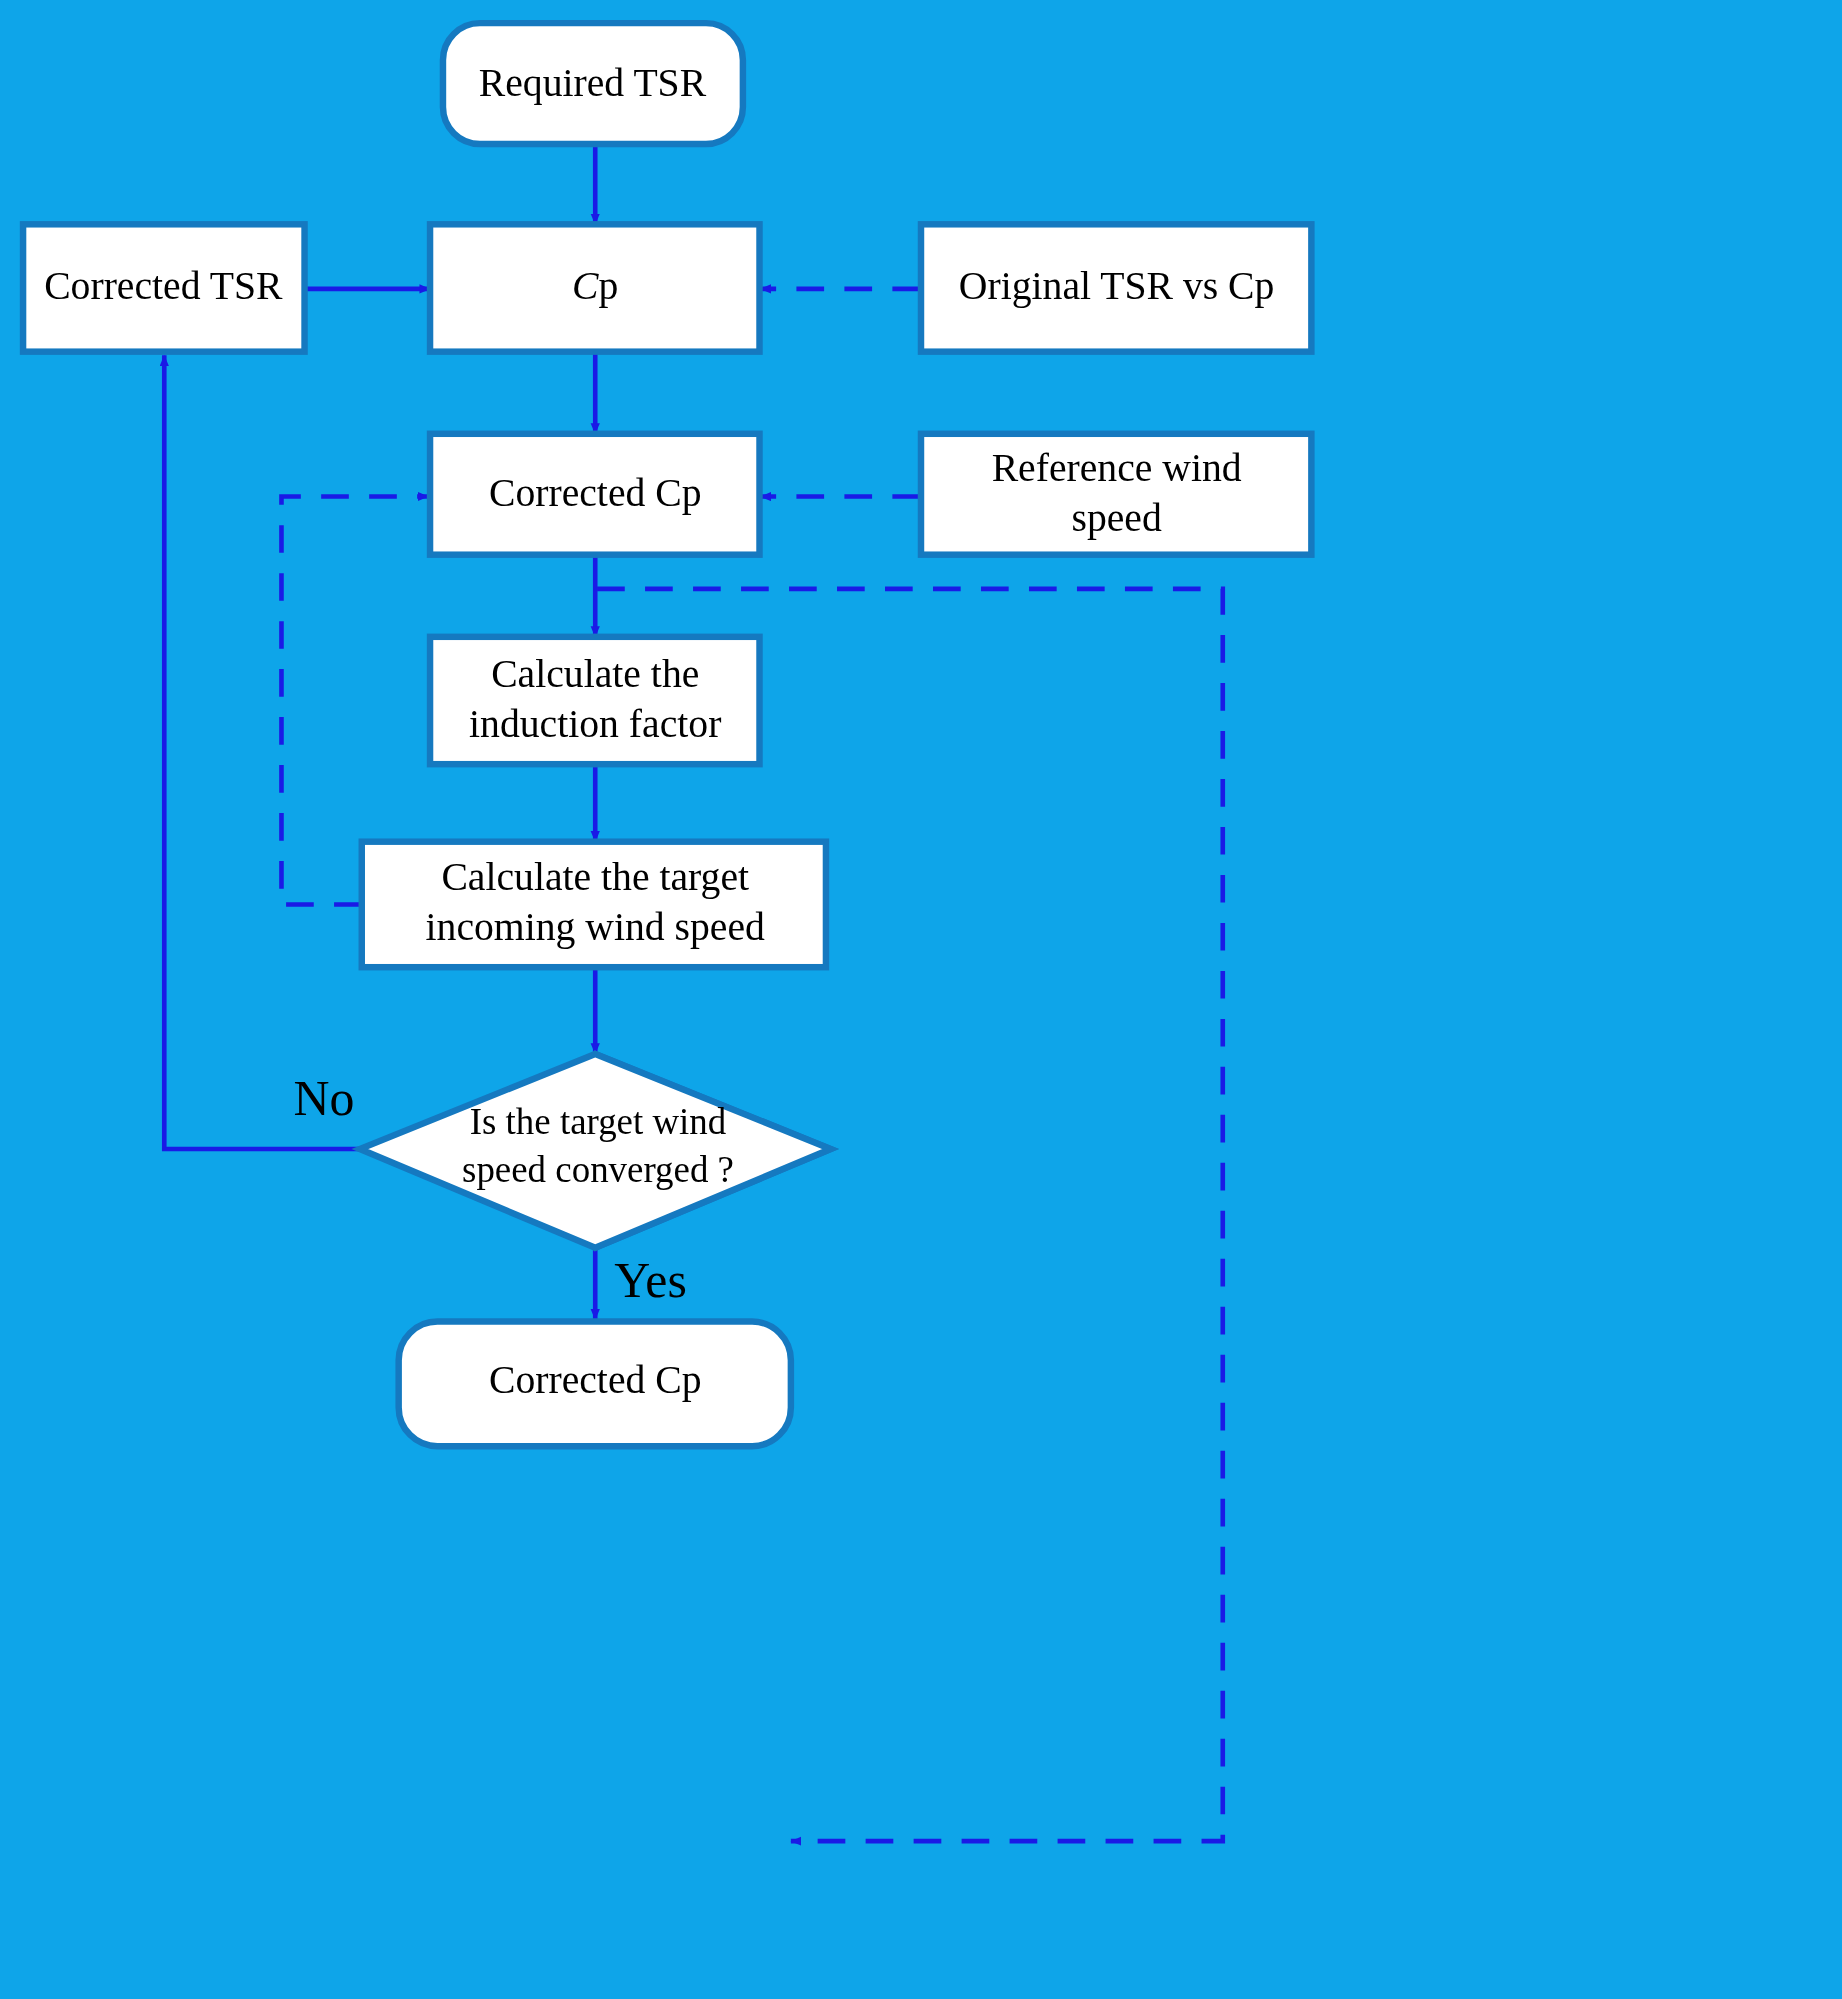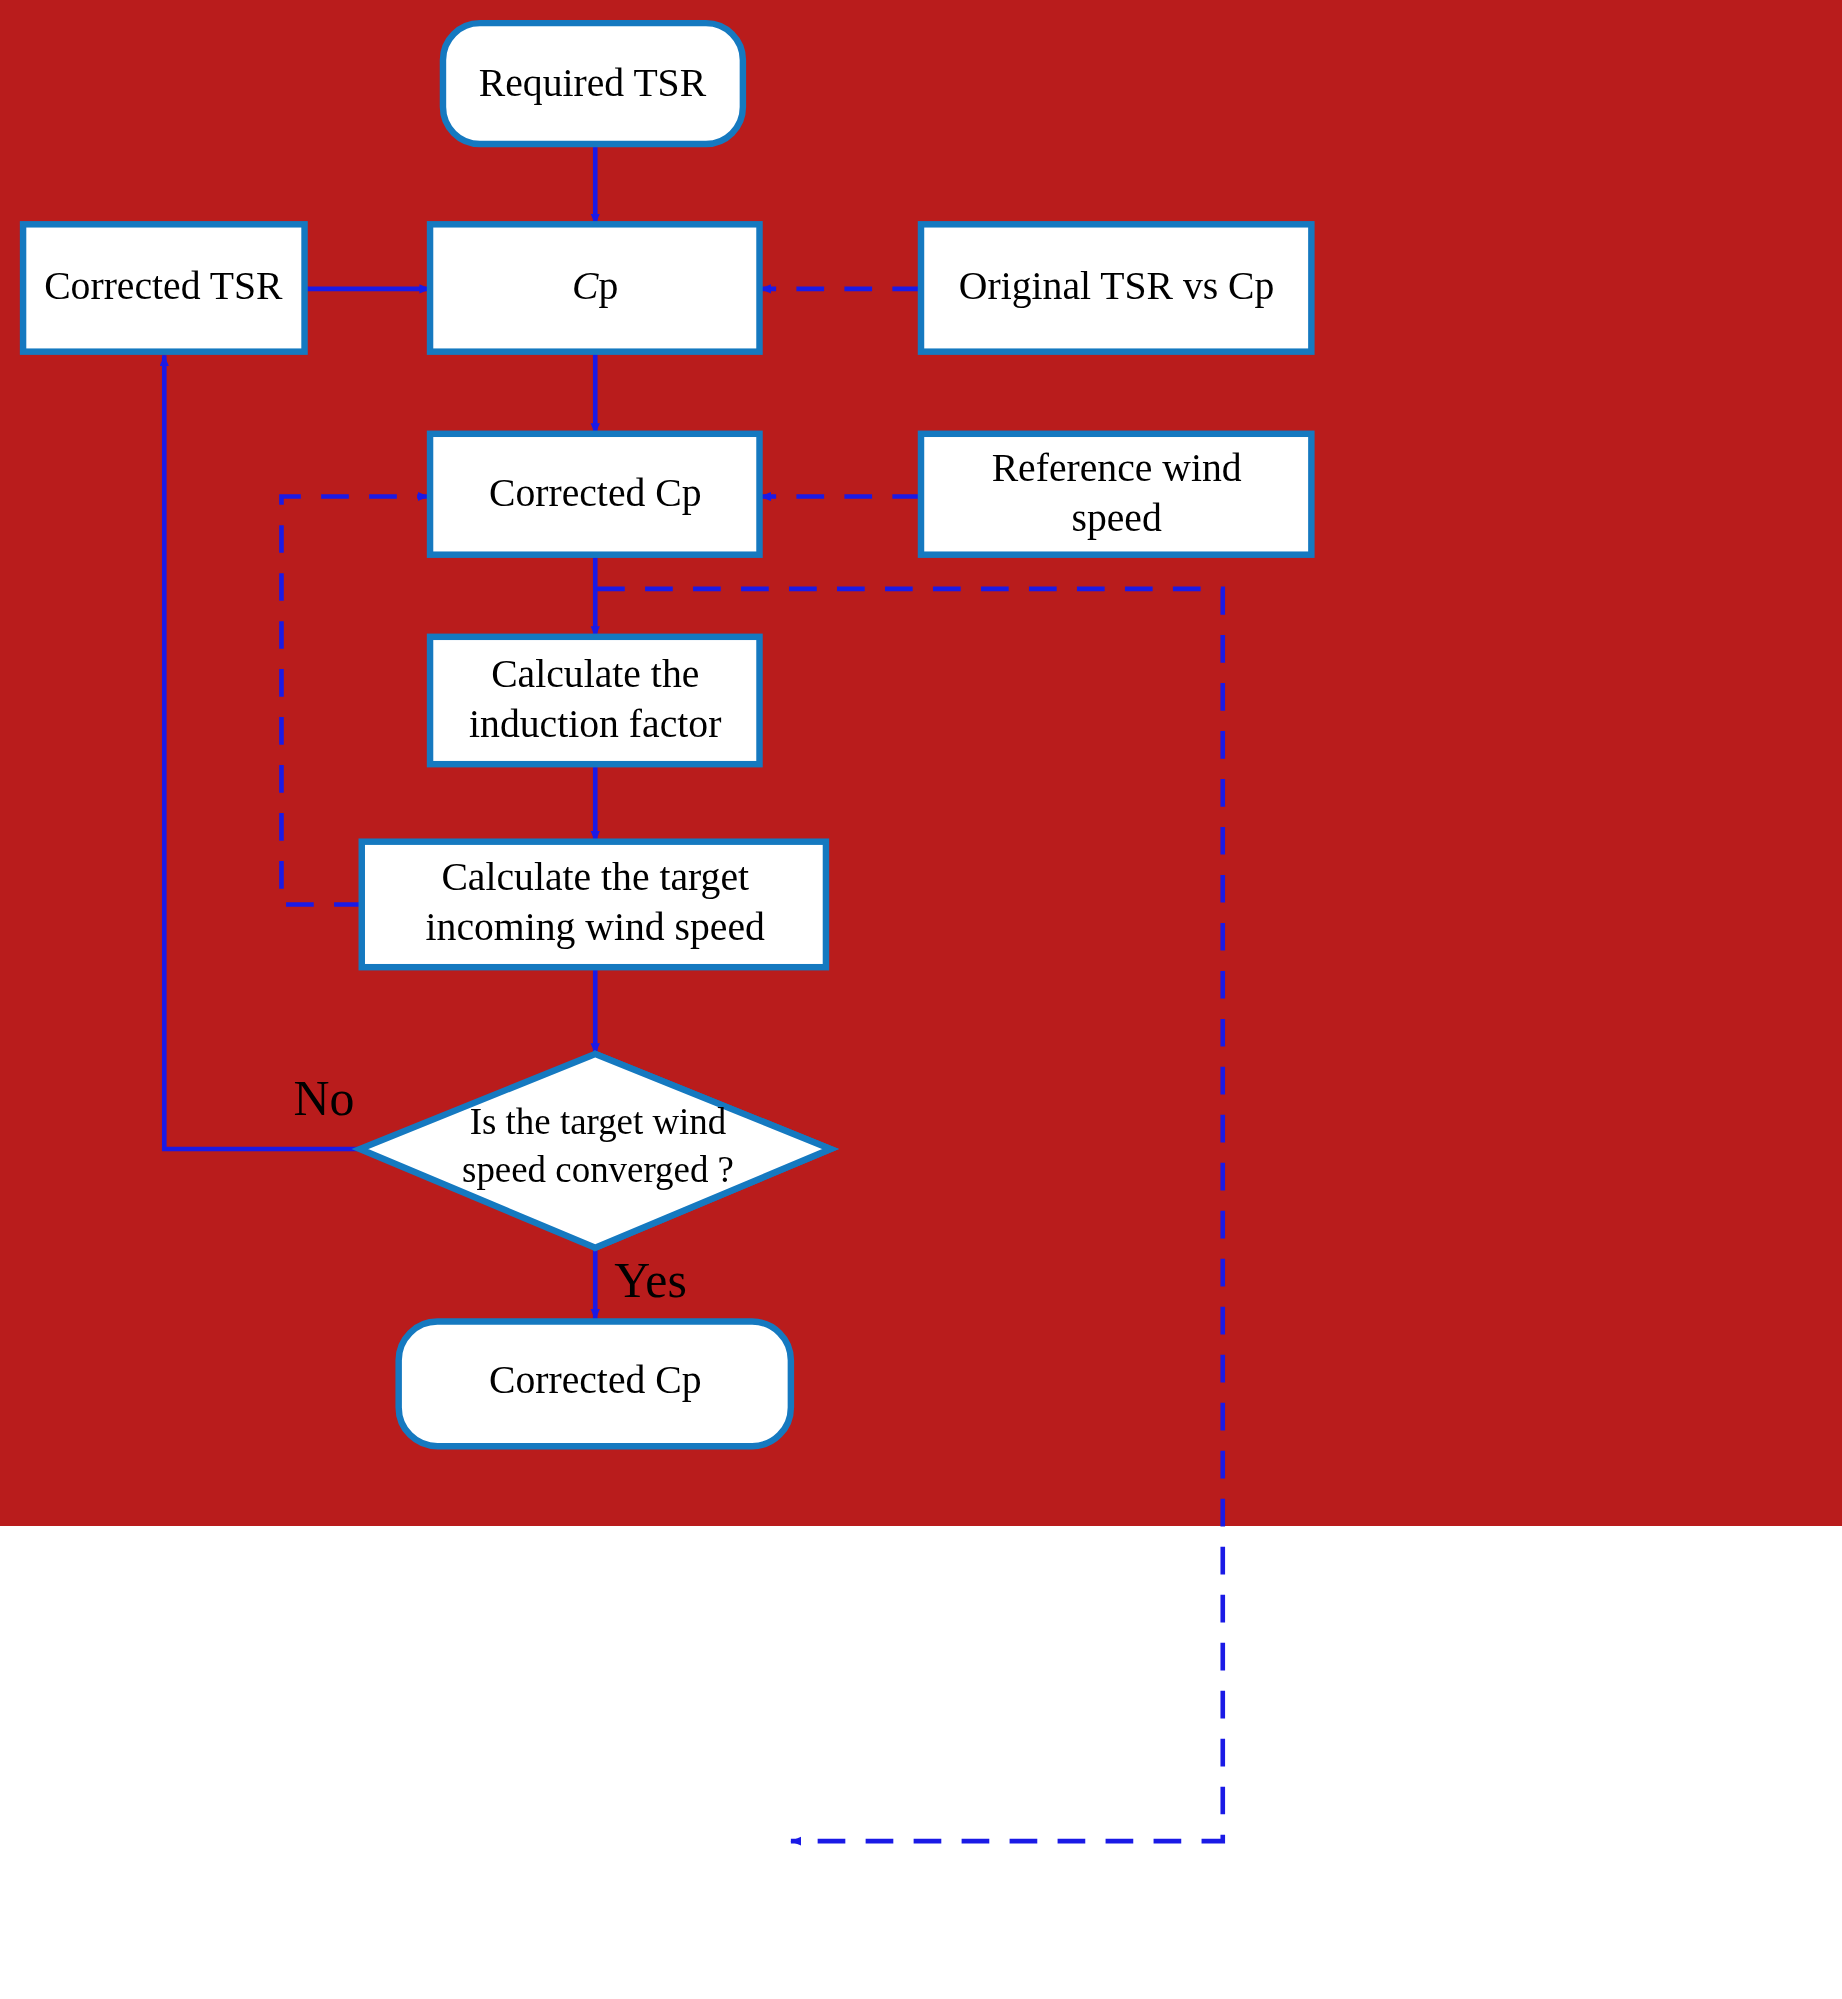--- a/index.html
+++ b/index.html
@@ -9,22 +9,22 @@
   }
   body {
     width: 1842px;
     height: 1999px;
     font-family: "Liberation Serif", "DejaVu Serif", serif;
     overflow: hidden;
   }
   #flowchart-root {
     position: relative;
     width: 1842px;
-    height: 1526px;
-    background: #b91c1c;
+    height: 1999px;
+    background: #0ea5e9;
   }
   svg#flow-svg {
     position: absolute;
     inset: 0;
     width: 1842px;
     height: 1999px;
     display: block;
   }
   .node-text {
     font-family: "Liberation Serif", "DejaVu Serif", serif;

